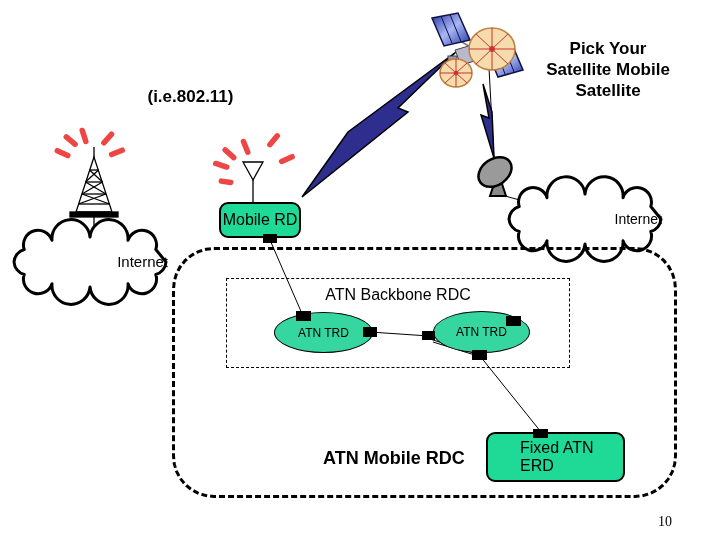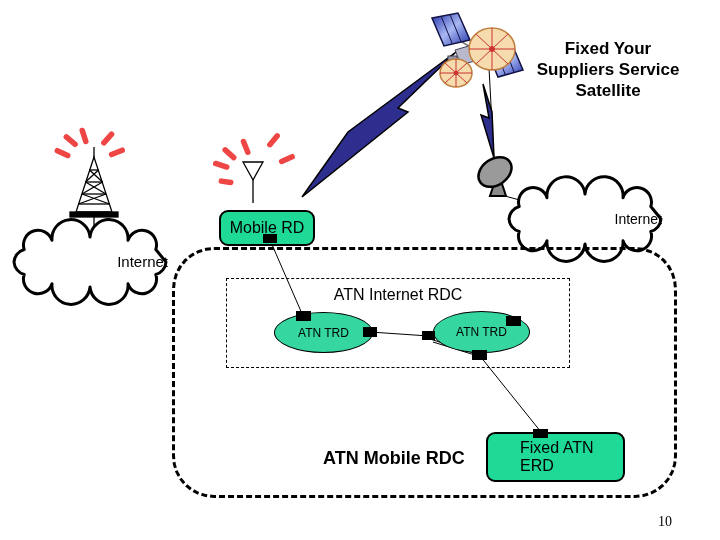--- a/index.html
+++ b/index.html
@@ -164,37 +164,38 @@
     </g>
     <g fill="#ffffff" stroke="#000" stroke-width="3" stroke-linejoin="round">
       <path d="M661,219 A14,14 0 0 1 650.8,231.5 A14,14 0 0 1 623,240.7 A14,14 0 0 1 585,244 A14,14 0 0 1 547,240.7 A14,14 0 0 1 519.2,231.5 A14,14 0 0 1 509,219 A14,14 0 0 1 519.2,206.5 A14,14 0 0 1 547,197.7 A14,14 0 0 1 585,194 A14,14 0 0 1 623,197.7 A14,14 0 0 1 650.8,206.5 Z"></path>
     </g>
   </svg>
 
   <div class="abs outer-dash" style="left:172px;top:247px;width:505px;height:251px;"></div>
   <div class="abs inner-dash" style="left:226px;top:278px;width:344px;height:90px;"></div>
 
   <div class="abs title" style="left:98px;top:86px;width:185px;">
+    <div>(i.e.802.11)</div>
   </div>
 
   <div class="abs title" style="left:523px;top:38px;width:170px;">
-    <div>Fixed Your</div>
-    <div>Suppliers Service</div>
+    <div>Pick Your</div>
+    <div>Satellite Mobile</div>
     <div>Satellite</div>
   </div>
 
   <div class="abs cloud-label" style="left:12px;top:253px;width:156px;font-size:15px;">Internet</div>
 
   <div class="abs cloud-label" style="left:508px;top:211px;width:154px;font-size:14px;">Internet</div>
 
-  <div class="abs region-label" style="left:278px;top:286px;width:240px;">ATN Internet RDC</div>
+  <div class="abs region-label" style="left:278px;top:286px;width:240px;">ATN Backbone RDC</div>
 
   <div class="abs island-label" style="left:323px;top:448px;width:160px;">ATN Mobile RDC</div>
 
-  <div class="abs node rnode" style="left:219px;top:210px;width:96px;height:36px;">
+  <div class="abs node rnode" style="left:219px;top:202px;width:82px;height:36px;">
     <span>Mobile RD</span>
   </div>
 
   <div class="abs node enode" style="left:274px;top:312px;width:99px;height:41px;">
     <span>ATN TRD</span>
   </div>
 
   <div class="abs node enode" style="left:433px;top:311px;width:97px;height:42px;">
     <span>ATN TRD</span>
   </div>

